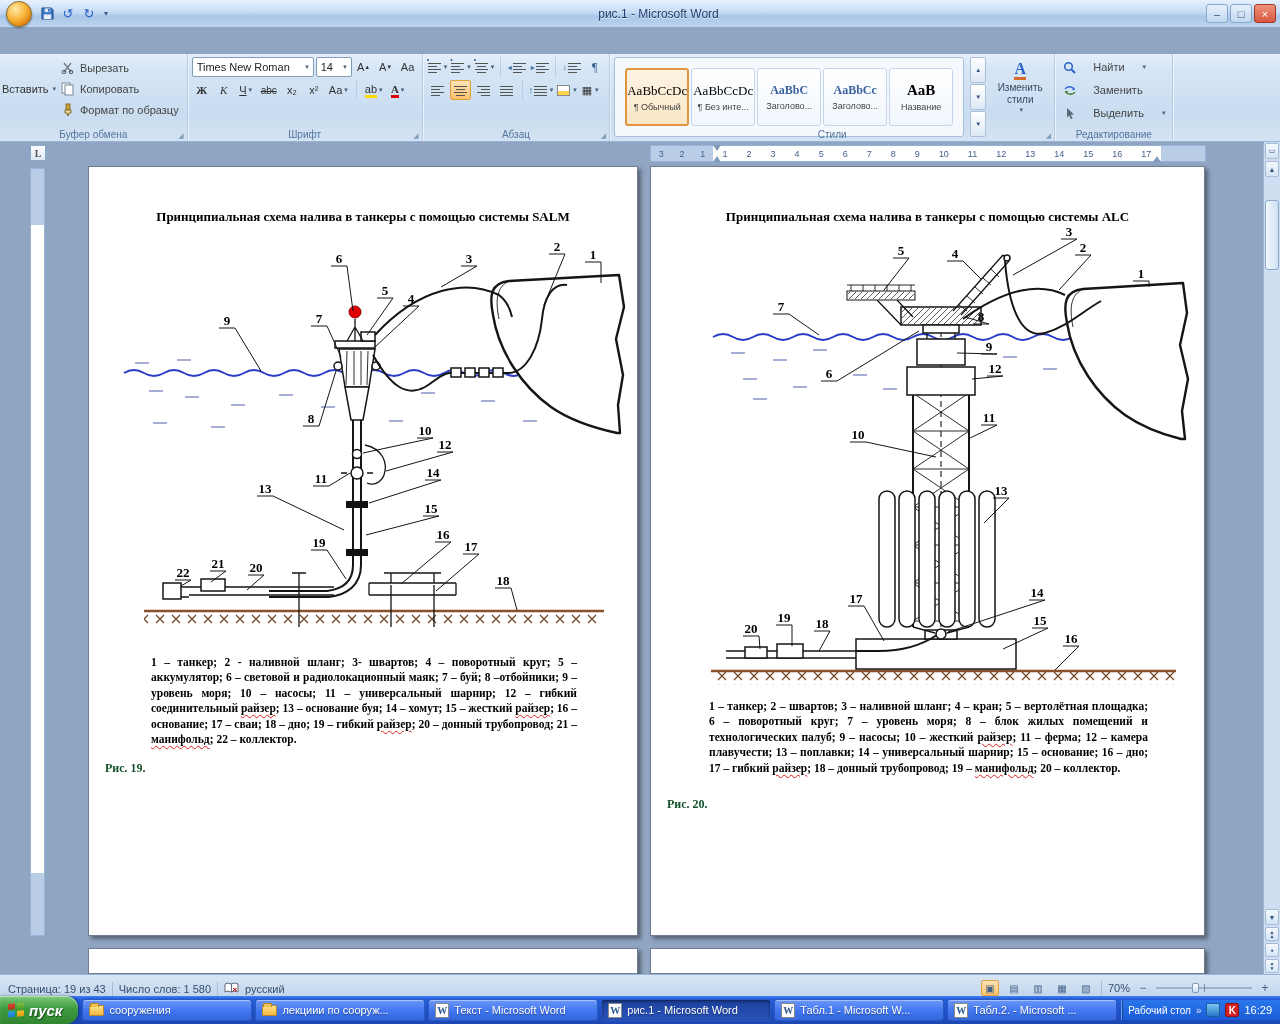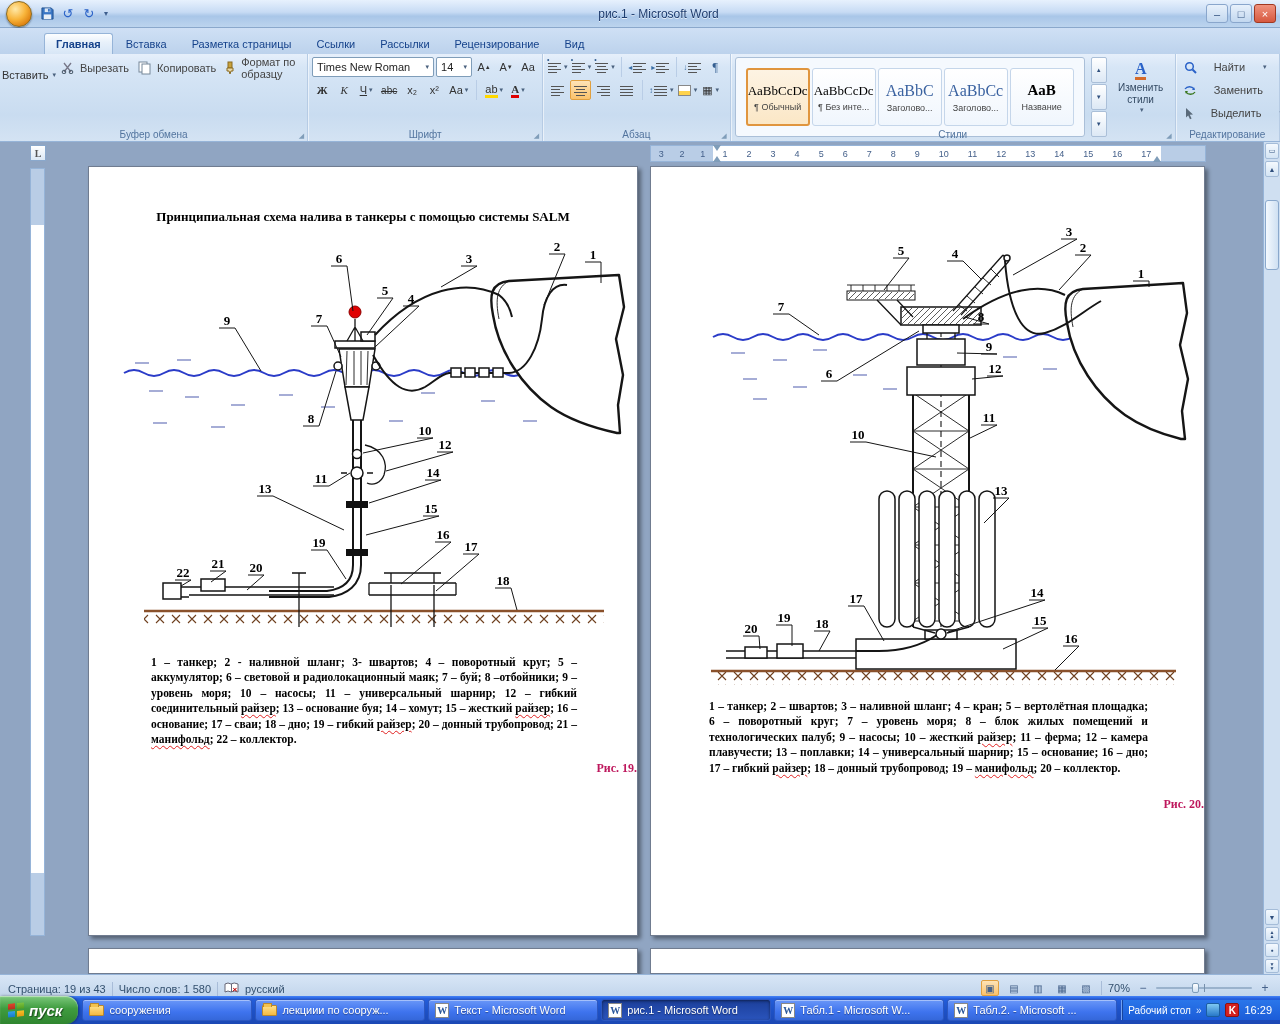--- a/index.html
+++ b/index.html
@@ -27,21 +27,21 @@
 #ribbon{position:absolute;top:54px;left:0;right:0;height:88px;background:linear-gradient(#e6effb,#d7e6f6 15%,#c9dcf0 70%,#d4e3f3);border-bottom:1px solid #96b4d8;display:flex}
 .rgroup{position:relative;display:flex;flex-direction:column;padding:3px 4px 16px;border-right:1px solid #b6cbe4;box-shadow:1px 0 0 rgba(255,255,255,.55)}
 .glabel{position:absolute;bottom:1px;left:0;right:0;text-align:center;font-size:10px;color:#52749e}
 .launcher{position:absolute;bottom:2px;right:3px;font-size:7px;color:#7f9db9;line-height:7px}
 .gbody{display:flex;gap:4px}
 .gbody.col{flex-direction:column;gap:3px}
 .dd{font-size:7px;color:#4a617e;margin-left:2px}
 
 
 .paste-btn{width:48px;display:flex;flex-direction:row;align-items:center;justify-content:center;gap:2px;border:1px solid transparent;border-radius:3px;font-size:11px;color:#333;padding:2px 0}
-.clip-col{display:flex;flex-direction:row}
+.clip-col{display:flex;flex-direction:column}
 .srow{height:21px;display:flex;align-items:center;gap:5px;padding:0 4px;font-size:11px;color:#444;border-radius:2px}
 .ic{width:15px;display:inline-flex;justify-content:center}
 
 
 .frow{display:flex;align-items:center;gap:2px}
 .combo{height:20px;background:#fff;border:1px solid #7f9db9;border-radius:2px;display:inline-flex;align-items:center;justify-content:space-between;padding:0 4px;font-size:11px;color:#222}
 .combo.name{width:122px}
 .combo.sz{width:36px}
 .sbtn{min-width:20px;height:20px;display:inline-flex;align-items:center;justify-content:center;border:1px solid transparent;border-radius:2px;font-size:11px;color:#333;padding:0 2px}
 .sbtn sup{font-size:6px}
@@ -64,21 +64,21 @@
 .i-dot::before{content:"•";position:absolute;left:-1px;top:-4px;font-size:7px;line-height:4.2px;color:#355f91;white-space:pre}
 .i-fill{width:13px;height:11px;border:1px solid #888;background:linear-gradient(#fff 55%,#ffd34d 55%)}
 .arrow-sm{font-size:8px;color:#3a6ea5}
 .pil{font-family:"Liberation Serif",serif;font-size:12px;color:#355f91}
 
 
 .sgal{display:flex;background:#f5f9fe;border:1px solid #aabfd8;border-radius:3px;padding:10px;gap:2px}
 .style-item{width:64px;height:58px;background:linear-gradient(#ffffff,#f0f6fd);border:1px solid #c5d6ea;border-radius:3px;display:flex;flex-direction:column;align-items:center;justify-content:center;overflow:hidden}
 .style-item.sel{border:2px solid #e0953e;background:linear-gradient(#fdf3e3,#fbe7c6)}
 .sprev{font:13px "Liberation Serif",serif;color:#000;white-space:nowrap}
-.style-item.h1 .sprev,.style-item.h2 .sprev{font-weight:normal;color:#3a62a0;font-size:16px}
+.style-item.h1 .sprev,.style-item.h2 .sprev{font-weight:bold;color:#3a62a0;font-size:12px}
 .style-item.ttl .sprev{font-size:15px;font-weight:bold}
 .sname{font-size:9px;color:#444;margin-top:3px;white-space:nowrap}
 .sscroll{width:16px;display:flex;flex-direction:column;gap:1px;margin-left:2px}
 .sscroll span{flex:1;display:flex;align-items:center;justify-content:center;background:linear-gradient(#fff,#dce8f5);border:1px solid #aabfd8;border-radius:2px;font-size:6px;color:#30507e}
 .chgstyles{width:60px;display:flex;flex-direction:column;align-items:center;padding-top:3px;font-size:10px;color:#344a63;text-align:center;line-height:1.2}
 .chg-ic{font:bold 16px "Liberation Serif",serif;color:#2a62c8;border-bottom:3px solid #d46a2a;line-height:17px;margin-bottom:2px}
 
 
 .ed-row{height:20px;display:flex;align-items:center;gap:16px;padding:0 3px;font-size:11px;color:#444}
 
@@ -102,21 +102,21 @@
 #stub1{left:88px;width:550px}
 #stub2{left:650px;width:555px}
 
 .ptitle{position:absolute;top:42px;left:20px;right:20px;text-align:center;font:bold 13px/1.3 "Liberation Serif",serif;color:#000}
 .diagram{position:absolute;left:0}
 #page1 .diagram{top:68px}
 #page2 .diagram{top:60px}
 .legend{position:absolute;font:bold 11.5px/1.34 "Liberation Serif",serif;color:#000;text-align:justify}
 #page1 .legend{left:62px;right:60px;top:488px}
 #page2 .legend{left:58px;right:56px;top:532px}
-.caption{position:absolute;left:16px;right:0;text-align:right;font:bold 12px "Liberation Serif",serif;color:#be185d}
+.caption{position:absolute;left:16px;right:0;text-align:left;font:bold 12px "Liberation Serif",serif;color:#14532d}
 #page1 .caption{top:594px}
 #page2 .caption{top:630px}
 .sp{text-decoration:underline;text-decoration-style:wavy;text-decoration-color:#e02020;text-decoration-thickness:1px;text-underline-offset:2px}
 
 
 .hull{fill:#fff;stroke:#151515;stroke-width:2.4;stroke-linejoin:round}
 .white{fill:#fff;stroke:#151515;stroke-width:1.5}
 .ln{stroke:#151515;stroke-width:1.3;fill:none}
 .ln2{stroke:#151515;stroke-width:2;fill:none}
 .thin{stroke:#151515;stroke-width:.9;fill:none}
@@ -189,29 +189,20 @@
       <span class="qat-btn sm">▾</span>
     </div>
     <div class="title">рис.1  - Microsoft Word</div>
     <div class="winbtns">
       <span class="wbtn">–</span>
       <span class="wbtn">□</span>
       <span class="wbtn close">×</span>
     </div>
   </div>
 
-  <div id="tabrow">
-    <div class="tab active">Главная</div>
-    <div class="tab">Вставка</div>
-    <div class="tab">Разметка страницы</div>
-    <div class="tab">Ссылки</div>
-    <div class="tab">Рассылки</div>
-    <div class="tab">Рецензирование</div>
-    <div class="tab">Вид</div>
-  </div>
 
   <div id="ribbon">
 
     <div class="rgroup">
       <div class="gbody">
         <div class="paste-btn">
           <svg width="26" height="30" viewBox="0 0 26 30">
               <rect x="2" y="4" width="22" height="25" rx="2" fill="#c89b5a" stroke="#8a6a30"></rect>
               <rect x="5" y="8" width="16" height="18" fill="#fff" stroke="#999"></rect>
               <rect x="8" y="1" width="10" height="6" rx="2" fill="#9aa4b8" stroke="#667"></rect>
@@ -590,20 +581,21 @@
             <text x="129" y="333" class="callout">21</text>
             <path d="M159 340 L175 340 L158 355" class="leader"></path>
             <text x="167" y="337" class="callout">20</text>
           </g>
       </svg>
       <div class="legend">1 – танкер; 2 - наливной шланг; 3- швартов; 4 – поворотный круг; 5 – аккумулятор; 6 – световой и радиолокационный маяк; 7 – буй; 8 –отбойники; 9 – уровень моря; 10 – насосы; 11 – универсальный шарнир; 12 – гибкий соединительный <span class="sp">райзер</span>; 13 – основание буя; 14 – хомут; 15 – жесткий <span class="sp">райзер</span>; 16 – основание; 17 – сваи; 18 – дно; 19 – гибкий <span class="sp">райзер</span>; 20 – донный трубопровод; 21 – <span class="sp">манифольд</span>; 22 – коллектор.</div>
       <div class="caption">Рис. 19.</div>
     </div>
 
     <div class="page" id="page2">
+      <div class="ptitle">Принципиальная схема налива в танкеры с помощью системы ALC</div>
       <svg class="diagram" width="555" height="460" viewBox="0 0 555 460">
         <defs>
           <pattern id="xpat2" width="16" height="13" patternUnits="userSpaceOnUse">
             <path d="M3 3 L11 11 M11 3 L3 11" stroke="#6e3f1e" stroke-width="1.1" fill="none"></path>
           </pattern>
           <pattern id="diag2" width="6" height="6" patternUnits="userSpaceOnUse">
             <path d="M0 6 L6 0" stroke="#333" stroke-width="0.8" fill="none"></path>
           </pattern>
         </defs>
         <path class="water" d="M62 110 q10 -6 20 0 t20 0 t20 0 t20 0 t20 0 t20 0 t20 0 t20 0 t20 0 t20 0 t20 0 t20 0 t20 0 t20 0 t20 0 t20 0 t20 0 t20 0 t20 0 t20 0 t20 0"></path>

